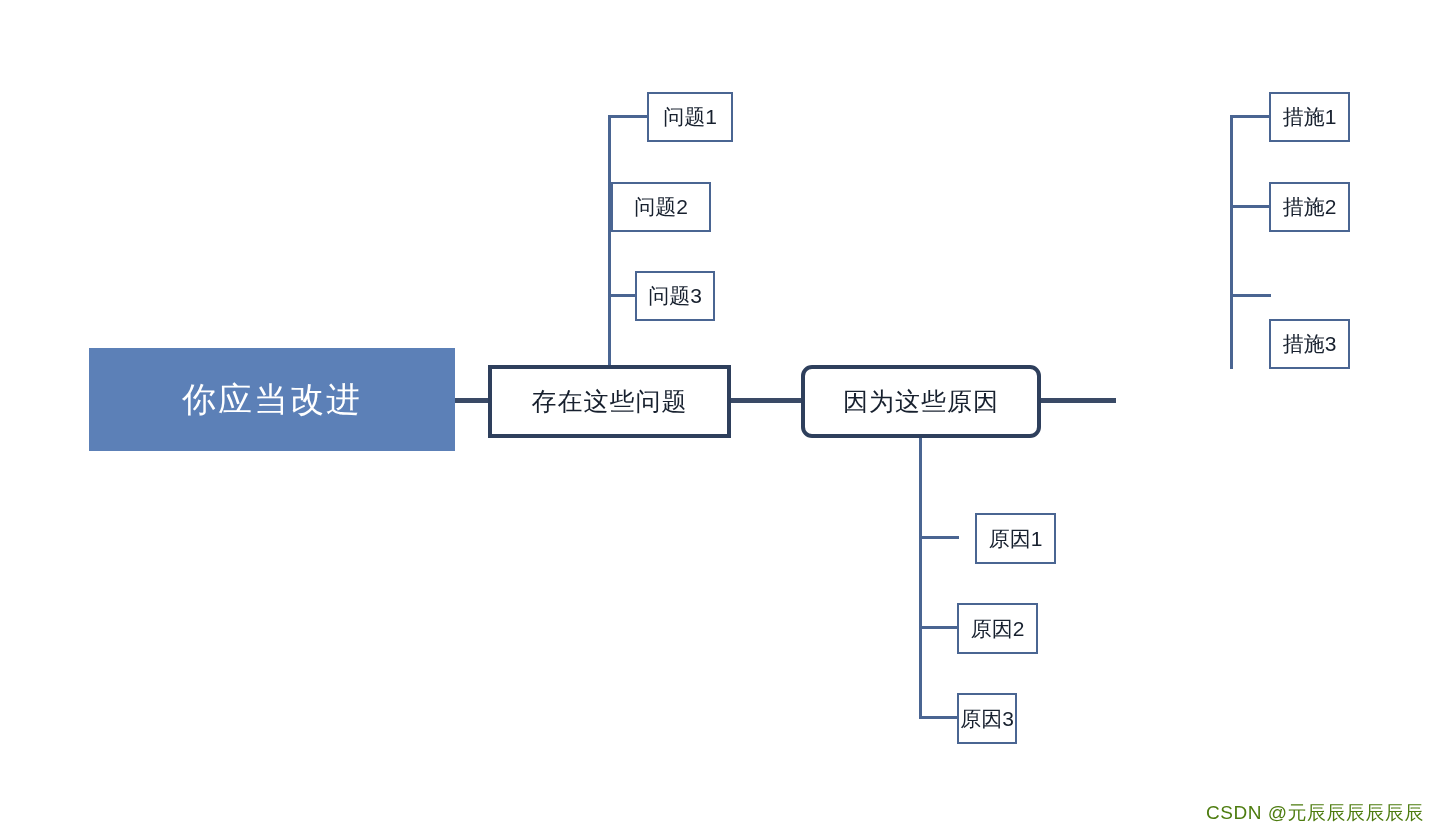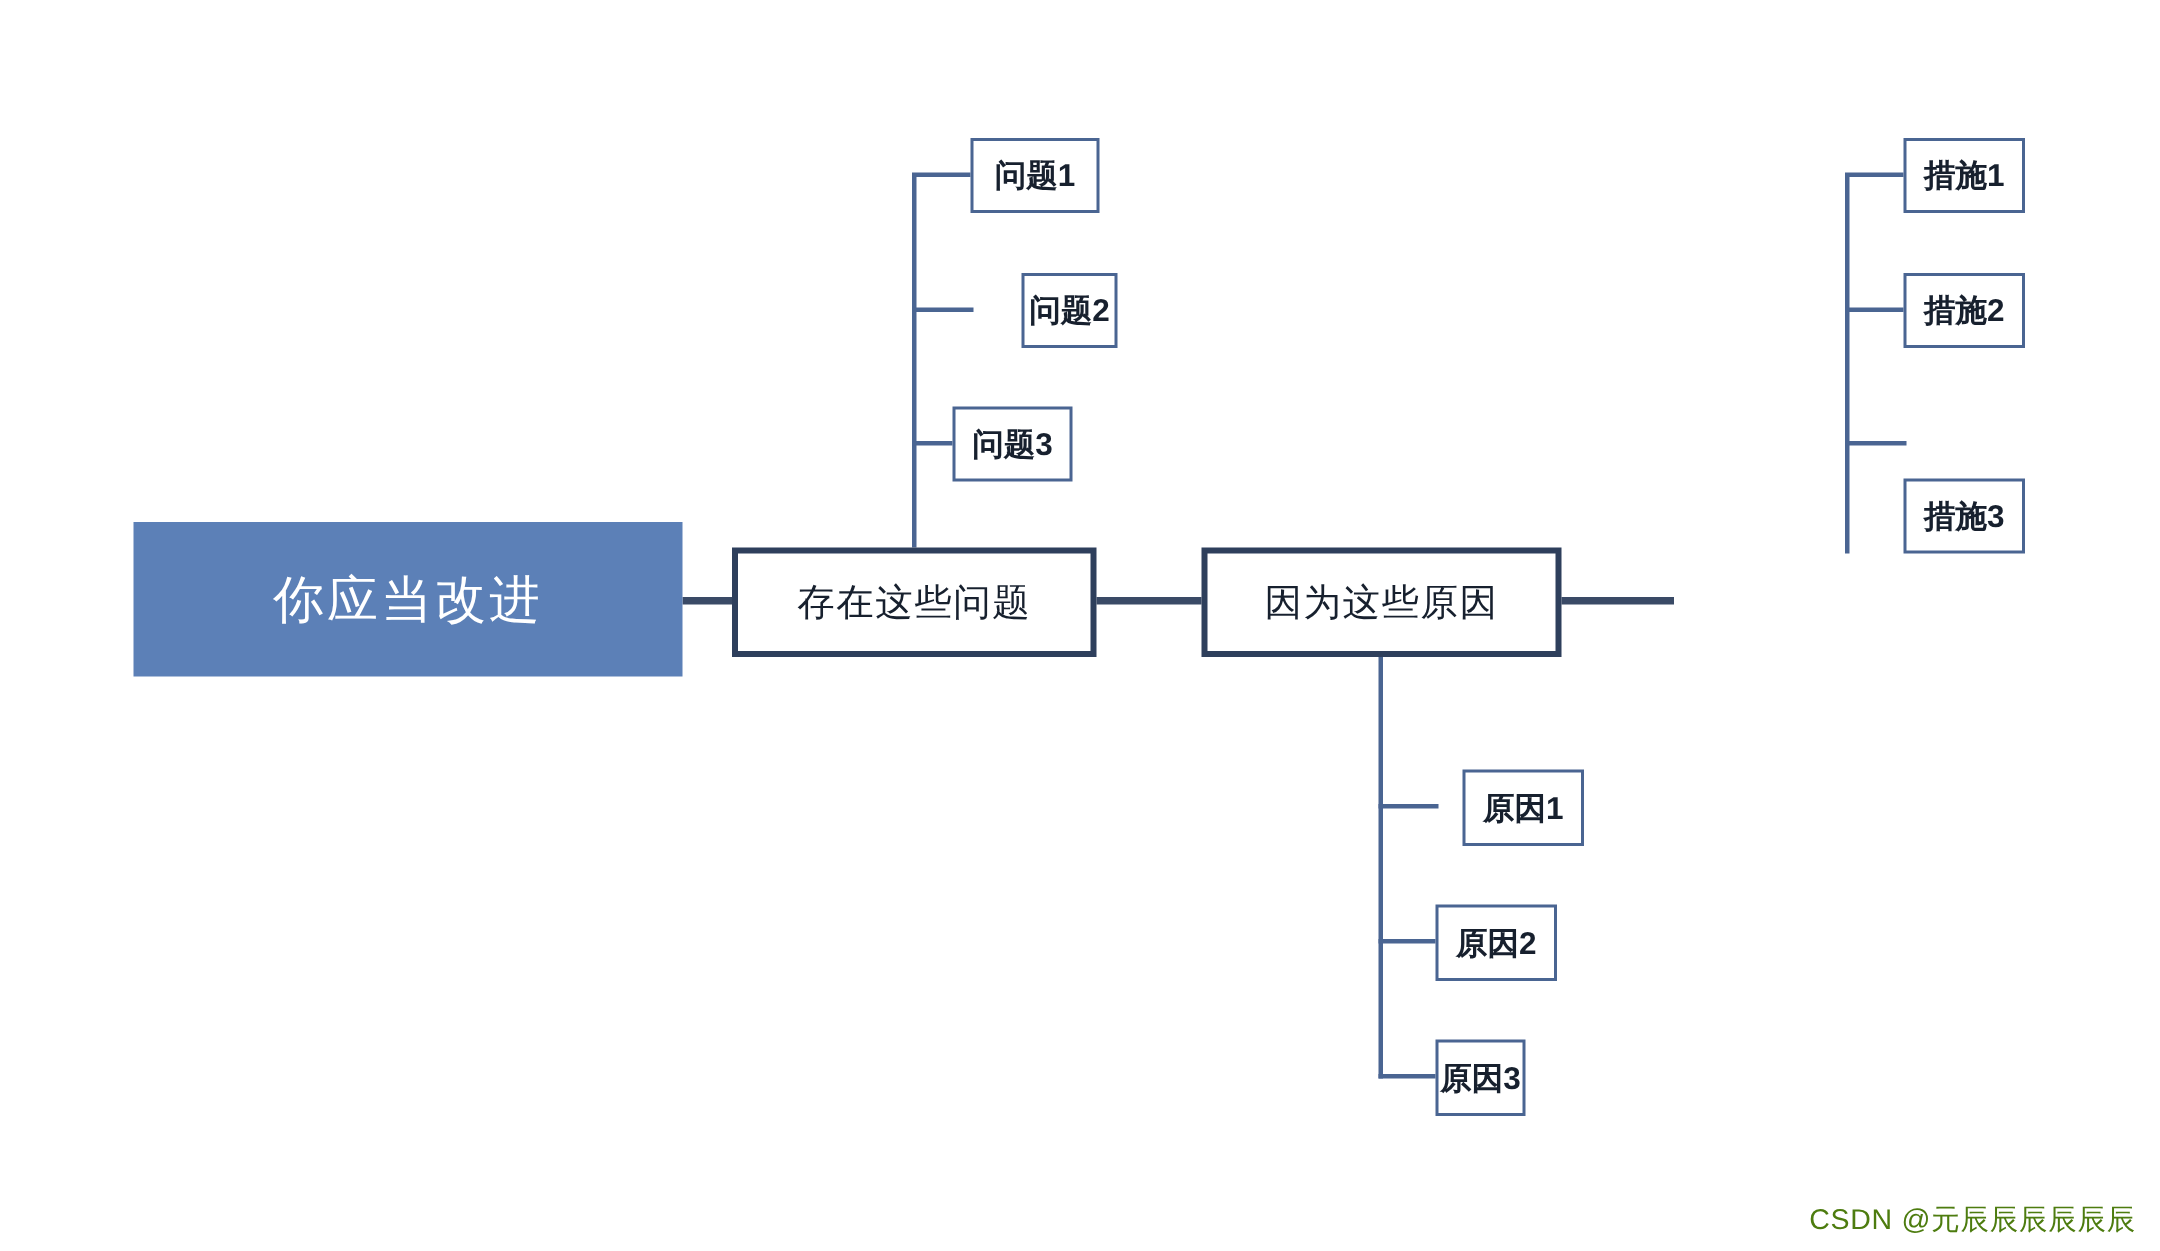--- a/index.html
+++ b/index.html
@@ -57,21 +57,20 @@
     color: #17202E;
     font-size: 25px;
     letter-spacing: 1px;
   }
 
   .node-leaf {
     background: #ffffff;
     border: 2px solid #4A6592;
     color: #17202E;
     font-size: 21px;
-    font-weight: bold;
   }
 
   
   #watermark {
     position: absolute;
     right: 16px;
     bottom: 8px;
     font-size: 19px;
     color: #4d7c0f;
     letter-spacing: 0.5px;
@@ -101,26 +100,26 @@
 
   <div class="line-thin" style="left:1230px; top:116px; width:3px; height:253px;"></div>
   <div class="line-thin" style="left:1230px; top:115px; width:41px; height:3px;"></div>
   <div class="line-thin" style="left:1230px; top:205px; width:41px; height:3px;"></div>
   <div class="line-thin" style="left:1230px; top:294px; width:41px; height:3px;"></div>
 
   <div class="node node-root" style="left:89px; top:348px; width:366px; height:103px;">你应当改进</div>
 
   <div class="node node-main" style="left:488px; top:365px; width:243px; height:73px;">存在这些问题</div>
 
-  <div class="node node-main" style="left:801px; top:365px; width:240px; height:73px;">因为这些原因</div>
+  <div class="node node-main" style="left:801px; top:365px; width:240px; height:73px;border-radius:11px;">因为这些原因</div>
 
 
   <div class="node node-leaf" style="left:647px; top:92px; width:86px; height:50px;">问题1</div>
 
-  <div class="node node-leaf" style="left:681px; top:182px; width:64px; height:50px;text-align:center;">问题2</div>
+  <div class="node node-leaf" style="left:611px; top:182px; width:100px; height:50px;text-align:center;">问题2</div>
 
   <div class="node node-leaf" style="left:635px; top:271px; width:80px; height:50px;">问题3</div>
 
   <div class="node node-leaf" style="left:957px; top:513px; width:81px; height:51px;margin-left:18px;">原因1</div>
 
   <div class="node node-leaf" style="left:957px; top:603px; width:81px; height:51px;">原因2</div>
 
   <div class="node node-leaf" style="left:957px; top:693px; width:60px; height:51px;">原因3</div>
 
   <div class="node node-leaf" style="left:1269px; top:92px; width:81px; height:50px;">措施1</div>

